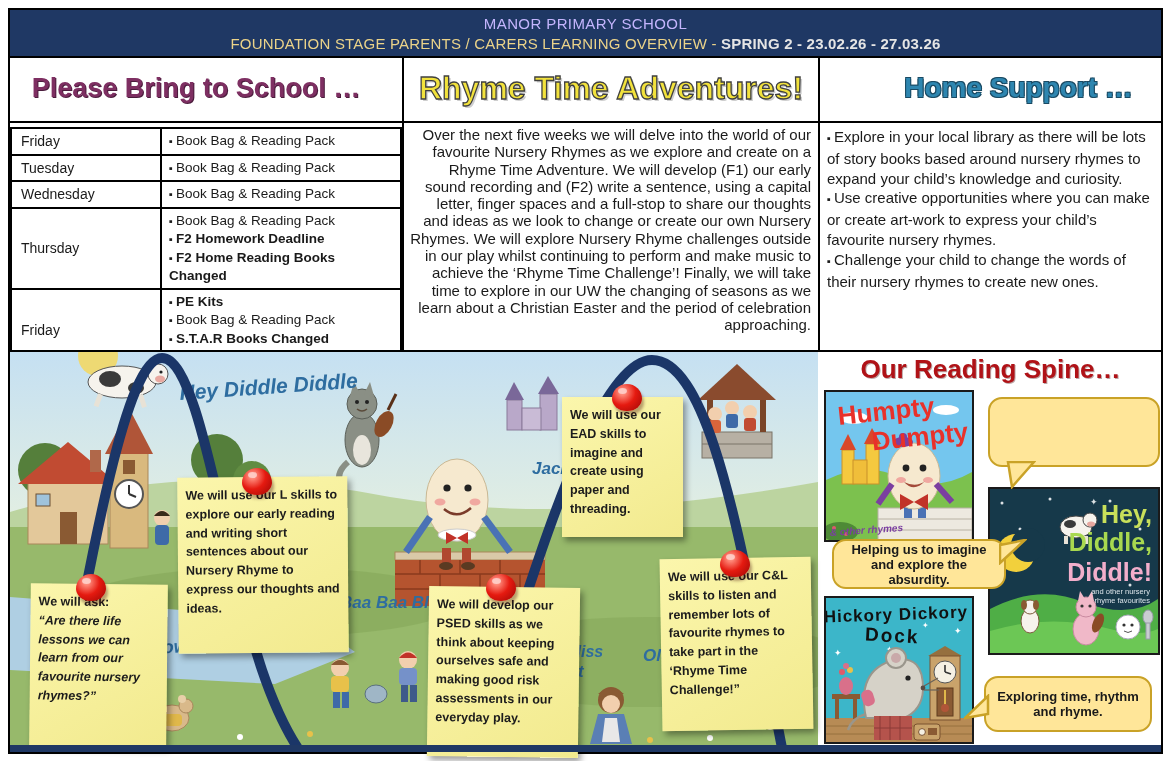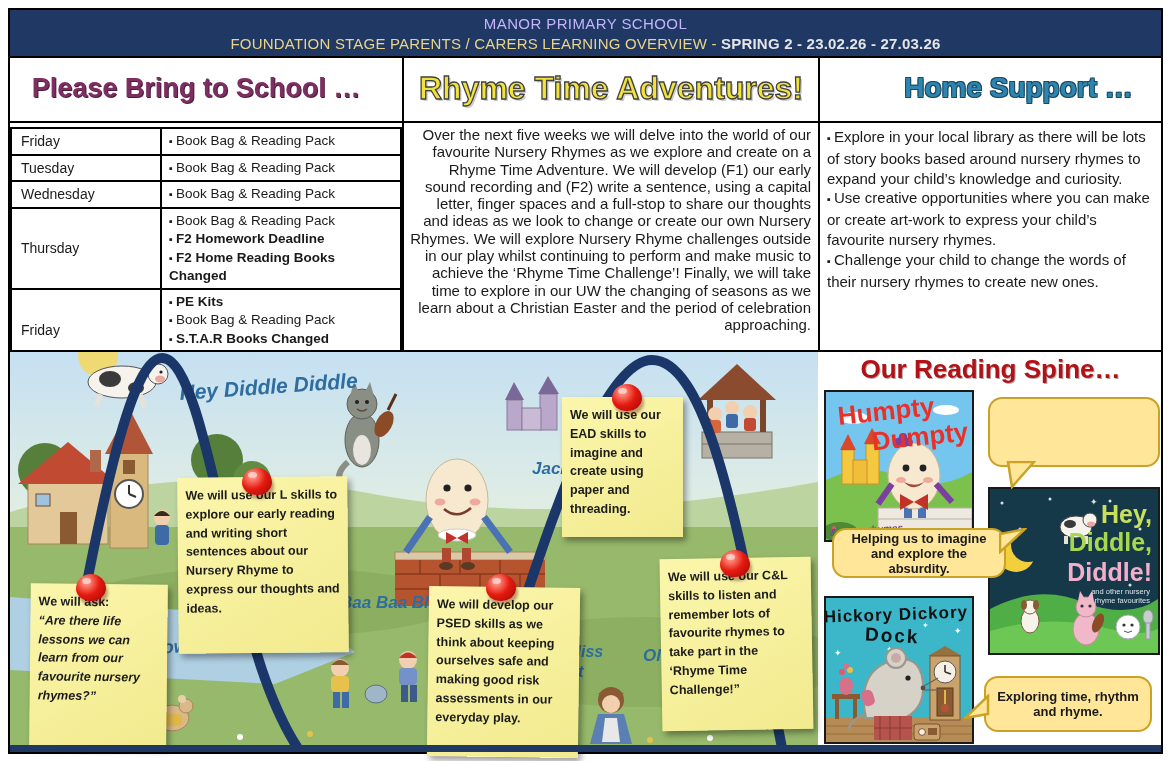--- a/index.html
+++ b/index.html
@@ -62,21 +62,21 @@
   .spine-title{left:820px;top:354px;width:341px;text-align:center;font-size:26px;font-weight:bold;
        color:#B01217;text-shadow:1px 1px 0 rgba(60,0,0,.35);}
   .book{border:2px solid #1a1a1a;box-sizing:border-box;background:#fff;z-index:2;}
   .b1{left:824px;top:390px;width:150px;height:152px;}
   .b2{left:988px;top:487px;width:172px;height:168px;}
   .b3{left:824px;top:596px;width:150px;height:148px;}
   .callout{background:#FFE699;border:2.5px solid #C9A227;border-radius:14px;z-index:6;
        display:flex;align-items:center;justify-content:center;text-align:center;
        font-size:13px;font-weight:600;color:#1a1a1a;padding:4px 8px;box-sizing:border-box;}
   .c1{left:988px;top:397px;width:172px;height:70px;}
-  .c2{left:832px;top:528px;width:174px;height:50px;}
+  .c2{left:832px;top:539px;width:174px;height:50px;}
   .c3{left:984px;top:676px;width:168px;height:56px;}
   .tail{position:absolute;}
   .t1{left:12px;bottom:-24px;}
   .t2{right:-23px;top:-2px;}
   .t3{left:-22px;top:16px;}
   .bottom-bar{left:10px;top:745px;width:1151px;height:7px;background:#1F3864;z-index:7;}
   .scene text{font-style:italic;font-weight:bold;fill:#2E6DA0;}
 </style>
 </head>
 <body>

